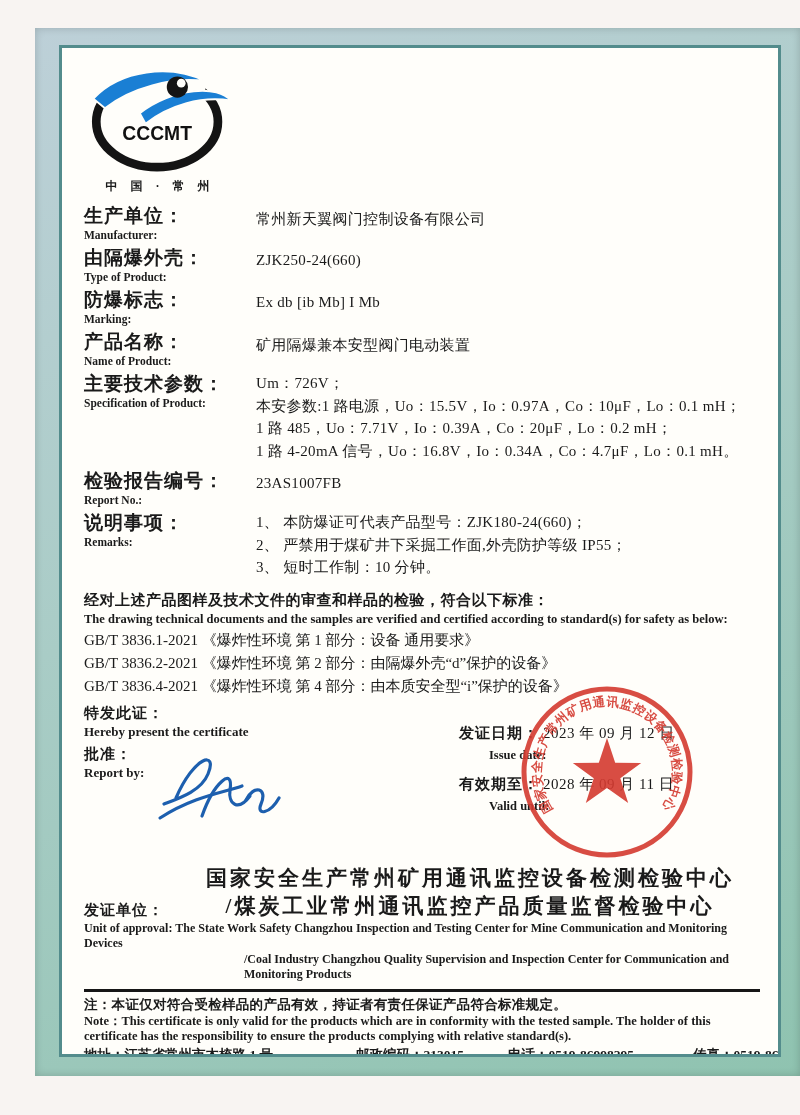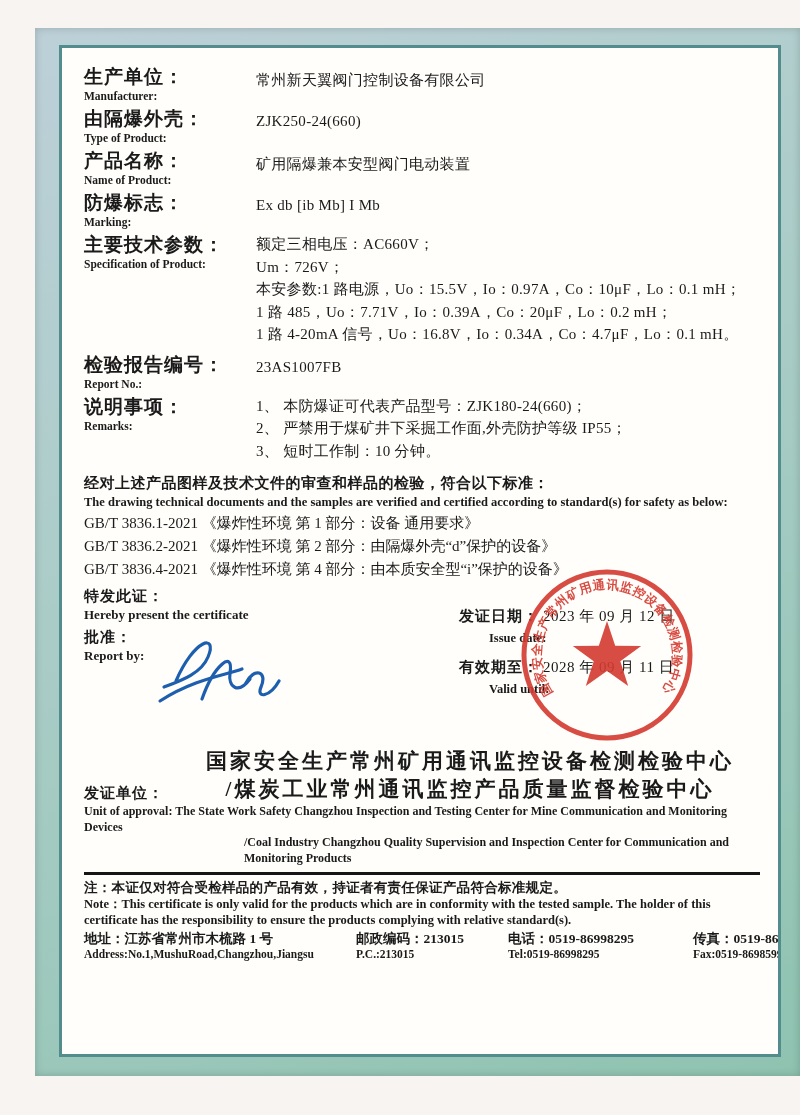--- a/index.html
+++ b/index.html
@@ -70,58 +70,69 @@
   .addr-cn{font-size:13.5px;font-weight:600;white-space:nowrap;}
   .addr-en{font-size:11.5px;font-weight:600;white-space:nowrap;}
 </style>
 </head>
 <body>
 
 <div class="frame">
   <div class="paper">
 
     <div class="header">
+      <div class="logo">
+        <svg width="146" height="112" viewBox="0 0 150 116">
+          <ellipse cx="72" cy="64" rx="63" ry="47" fill="none" stroke="#141414" stroke-width="9"></ellipse>
+          <rect x="26" y="4" width="96" height="28" fill="#fffefa"></rect>
+          <path d="M6,40 C34,10 86,4 122,22 C88,17 44,29 18,50 Z" fill="#1a7fd4" stroke="#fffefa" stroke-width="2"></path>
+          <path d="M54,55 C90,28 136,26 148,42 C118,37 84,47 60,66 Z" fill="#1a7fd4" stroke="#fffefa" stroke-width="2"></path>
+          <circle cx="93" cy="28" r="11" fill="#141414"></circle>
+          <circle cx="97" cy="24" r="4.5" fill="#fffefa"></circle>
+          <text x="72" y="83" text-anchor="middle" font-size="20" font-weight="bold" font-family="Liberation Sans, sans-serif" fill="#111">CCCMT</text>
+        </svg>
+        <div class="logo-sub">中 国 · 常 州</div>
+      </div>
     </div>
 
     <div class="fields">
       <div class="frow">
         <div class="flabel">
           <div class="lcn">生产单位：</div>
           <div class="len">Manufacturer:</div>
         </div>
         <div class="fvalue">常州新天翼阀门控制设备有限公司</div>
       </div>
       <div class="frow">
         <div class="flabel">
           <div class="lcn">由隔爆外壳：</div>
           <div class="len">Type of Product:</div>
         </div>
         <div class="fvalue">ZJK250-24(660)</div>
       </div>
       <div class="frow">
         <div class="flabel">
+          <div class="lcn">防爆标志：</div>
+          <div class="len">Marking:</div>
+        </div>
+        <div class="fvalue">Ex db [ib Mb] I Mb</div>
+      </div>
+      <div class="frow">
+        <div class="flabel">
           <div class="lcn">产品名称：</div>
           <div class="len">Name of Product:</div>
         </div>
         <div class="fvalue">矿用隔爆兼本安型阀门电动装置</div>
       </div>
       <div class="frow">
         <div class="flabel">
-          <div class="lcn">防爆标志：</div>
-          <div class="len">Marking:</div>
-        </div>
-        <div class="fvalue">Ex db [ib Mb] I Mb</div>
-      </div>
-      <div class="frow">
-        <div class="flabel">
           <div class="lcn">主要技术参数：</div>
           <div class="len">Specification of Product:</div>
         </div>
         <div class="fvalue multiline">
-          <div>额定三相电压：AC660V；</div>
           <div>Um：726V；</div>
           <div>本安参数:1 路电源，Uo：15.5V，Io：0.97A，Co：10μF，Lo：0.1 mH；</div>
           <div>1 路 485，Uo：7.71V，Io：0.39A，Co：20μF，Lo：0.2 mH；</div>
           <div>1 路 4-20mA 信号，Uo：16.8V，Io：0.34A，Co：4.7μF，Lo：0.1 mH。</div>
         </div>
       </div>
       <div class="frow" style="margin-top:6px;">
         <div class="flabel">
           <div class="lcn">检验报告编号：</div>
           <div class="len">Report No.:</div>

